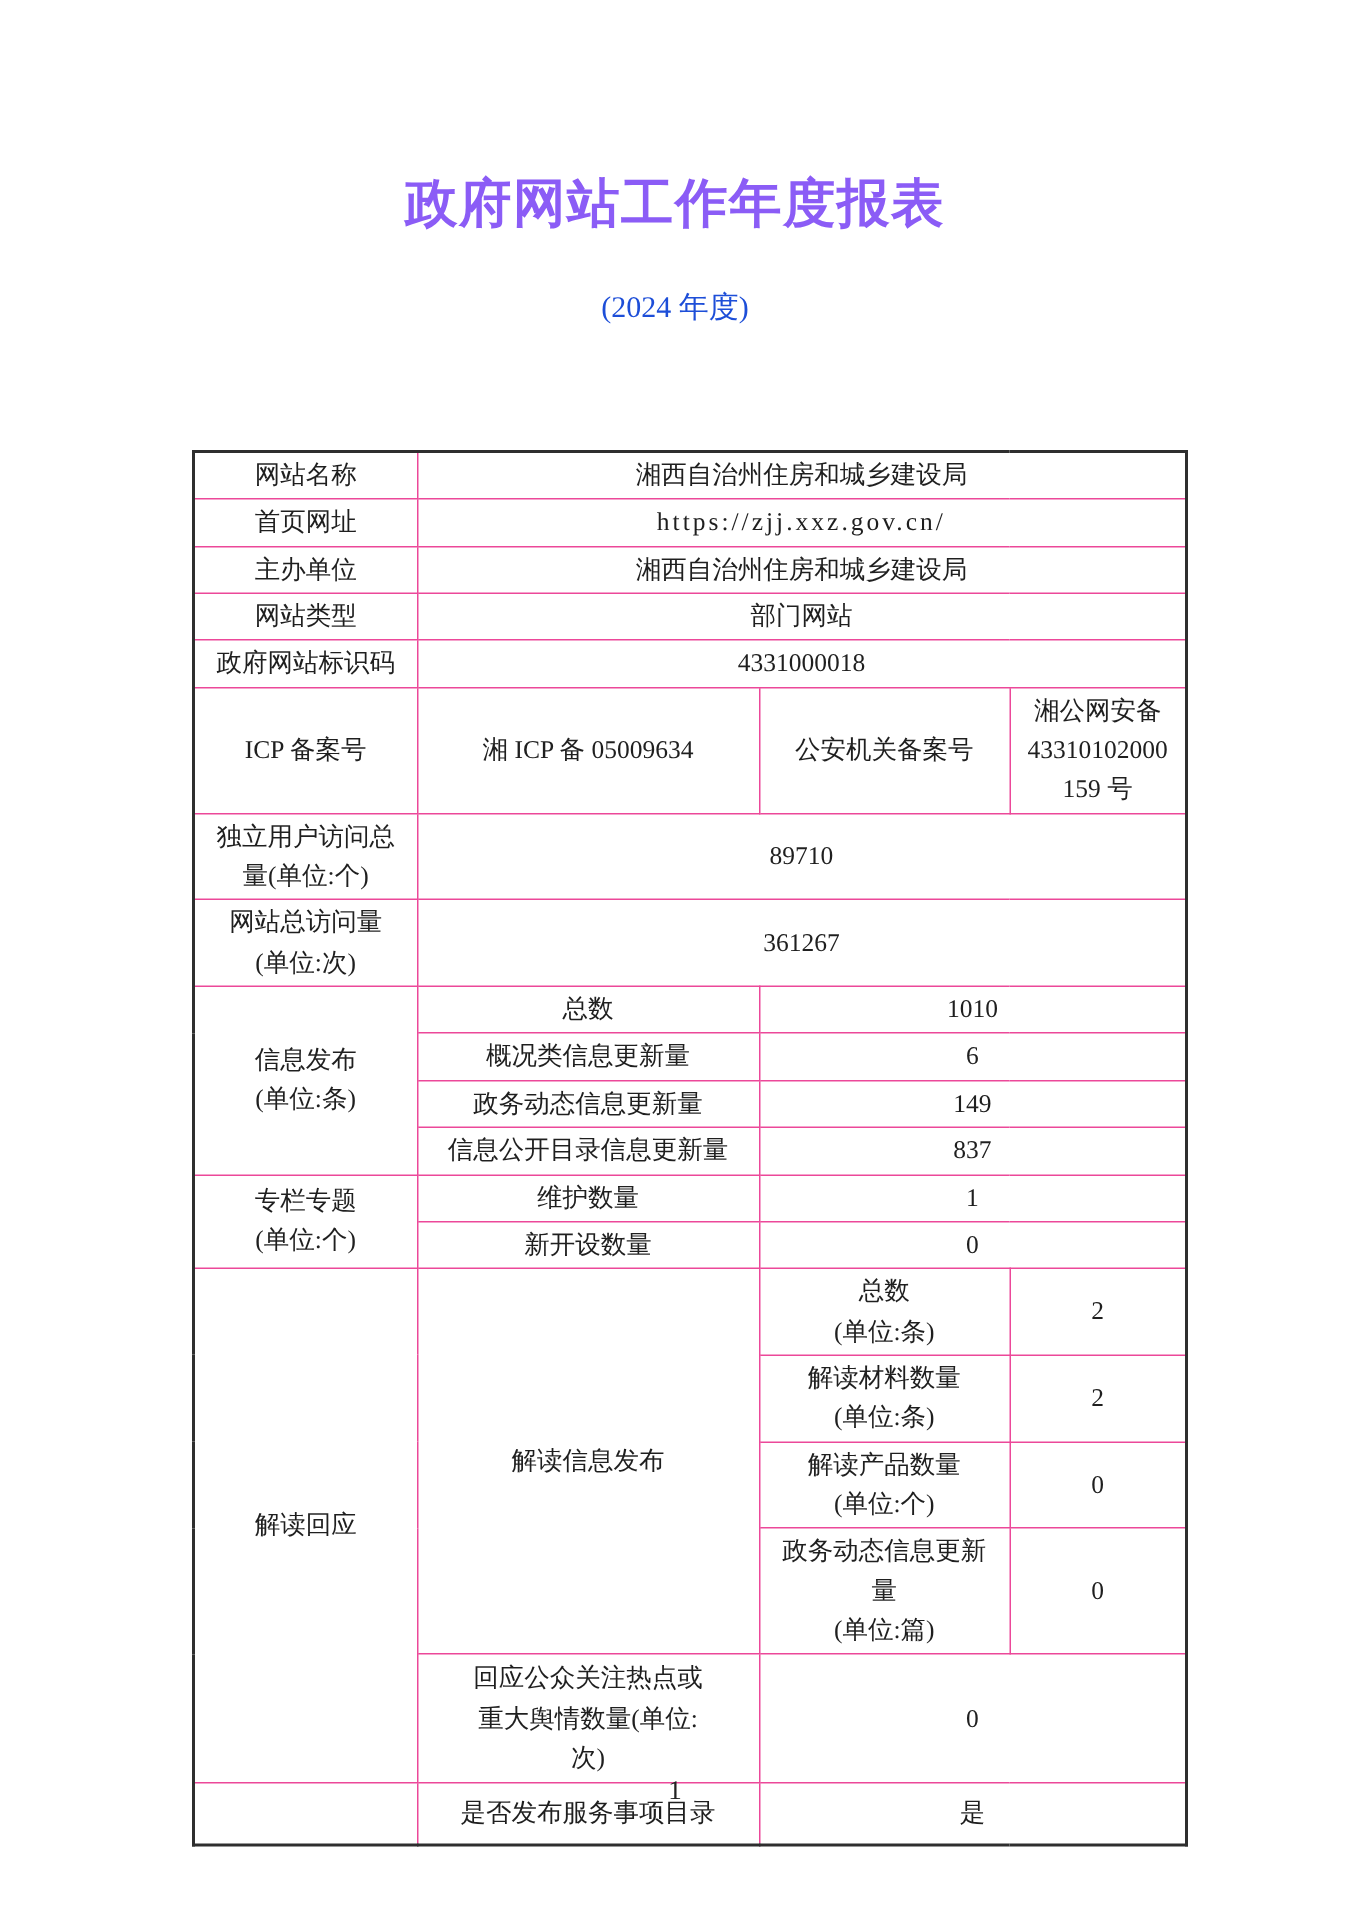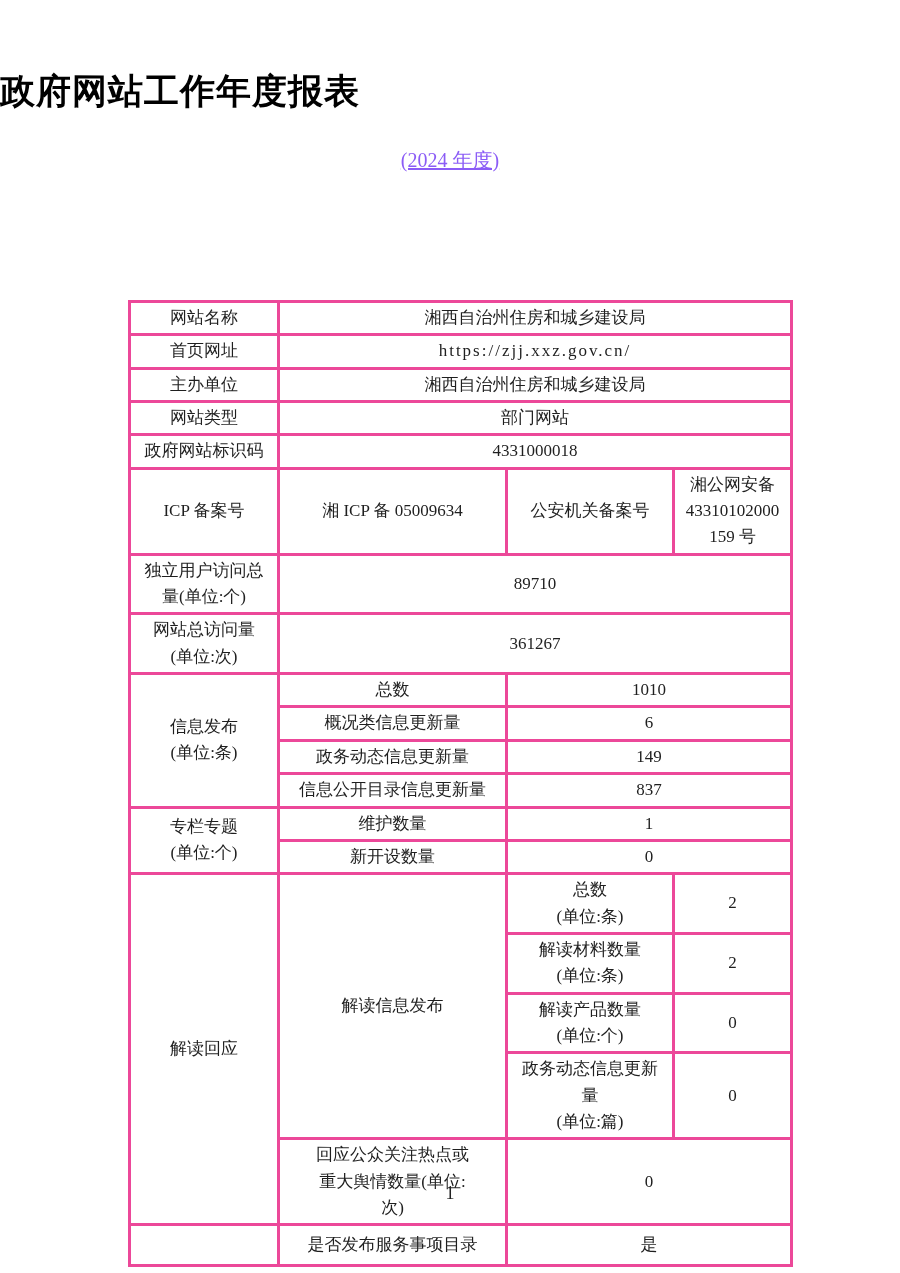--- a/index.html
+++ b/index.html
@@ -7,55 +7,54 @@
   .page {
     position: relative;
     width: 900px;
     height: 1273px;
     background: #ffffff;
     overflow: hidden;
     font-family: "Liberation Serif", "DejaVu Serif", serif;
     color: #1f1f1f;
   }
   .doc-title {
-    padding-top: 68px;
-    text-align: left;
+    padding-top: 112px;
+    text-align: center;
     font-family: "Liberation Sans", "DejaVu Sans", sans-serif;
     font-weight: 700;
     font-size: 35px;
     letter-spacing: 1px;
-    color: #000000;
+    color: #8b5cf6;
   }
   .doc-subtitle {
     margin-top: 32px;
     text-align: center;
     font-size: 20px;
-    color: #8b5cf6;
-    text-decoration: underline;
+    color: #1d4ed8;
   }
   .reporting-unit {
     position: absolute;
     left: 128px;
     top: 267px;
     font-family: "Liberation Sans", "DejaVu Sans", sans-serif;
     font-weight: 700;
     font-size: 17px;
     color: #161616;
   }
   table.report {
     position: absolute;
     left: 128px;
     top: 300px;
     width: 662px;
     border-collapse: collapse;
     table-layout: fixed;
     border: 2px solid #2e2e2e;
   }
   table.report td {
-    border: 3px solid #ec4899;
+    border: 1px solid #ec4899;
     text-align: center;
     vertical-align: middle;
     font-size: 17px;
     line-height: 1.55;
     padding: 2px 7px;
     white-space: pre-line;
     word-break: break-all;
     color: #1f1f1f;
   }
   tr.h31 { height: 31px; }

